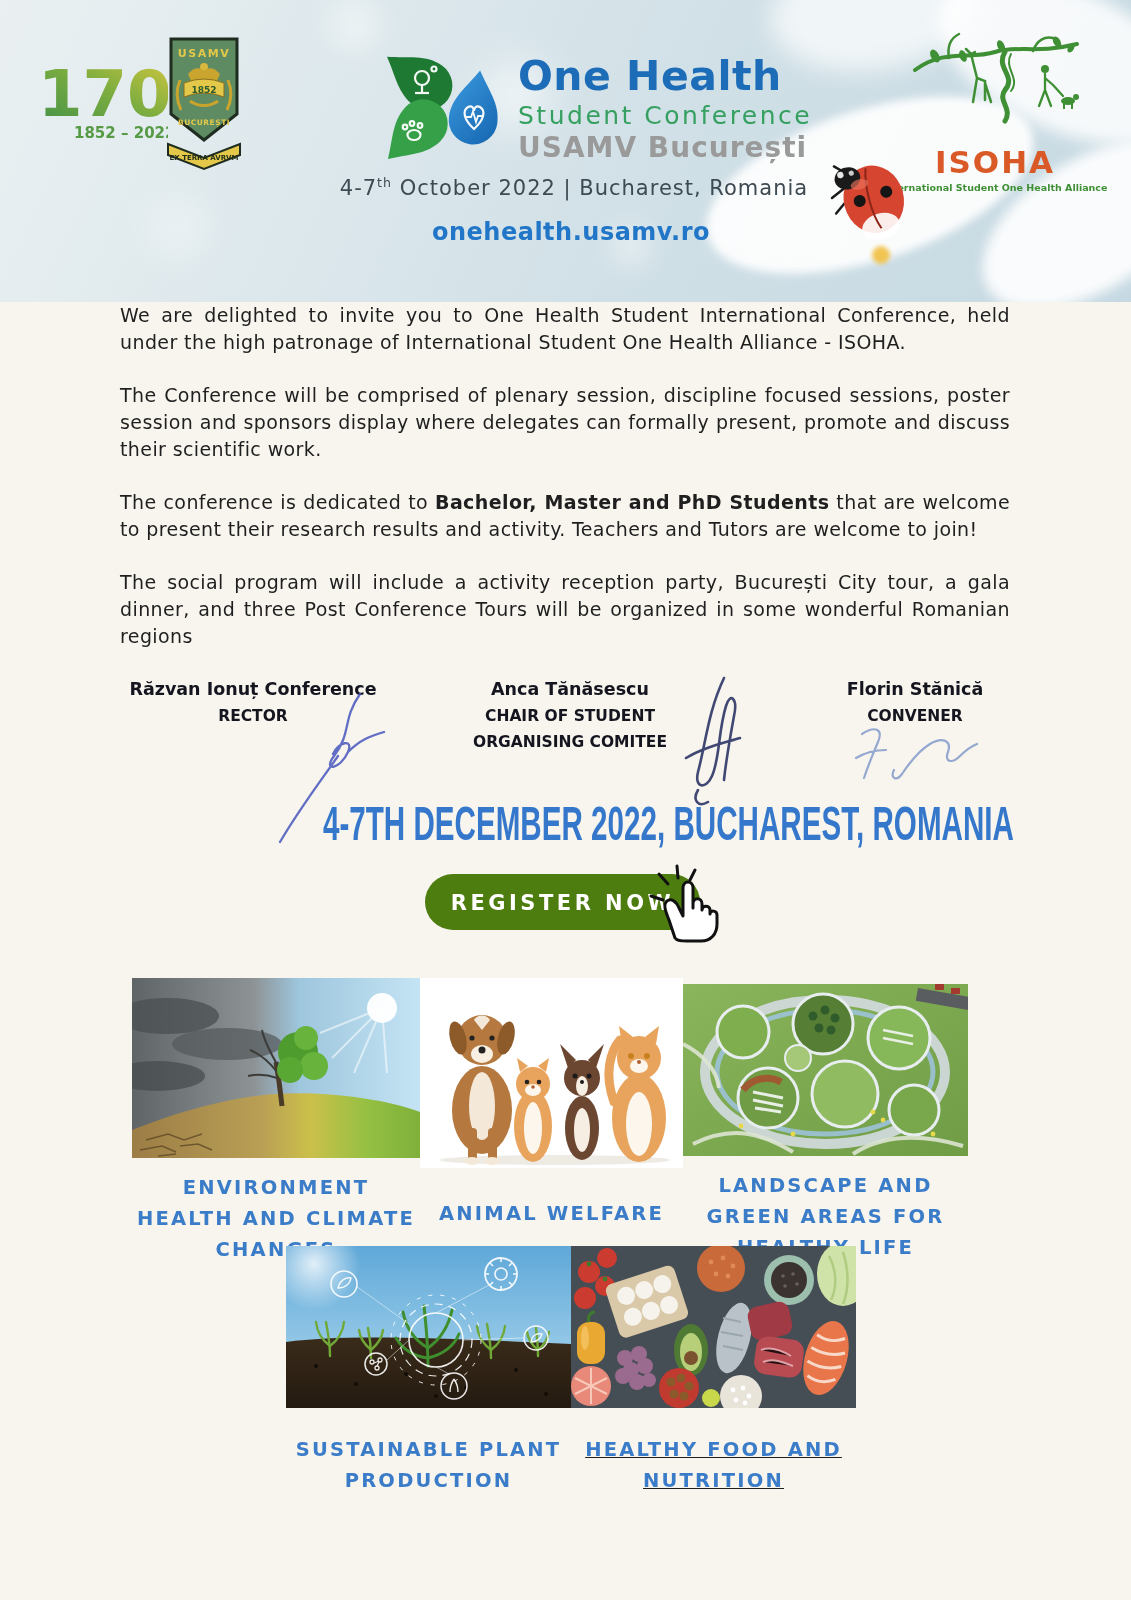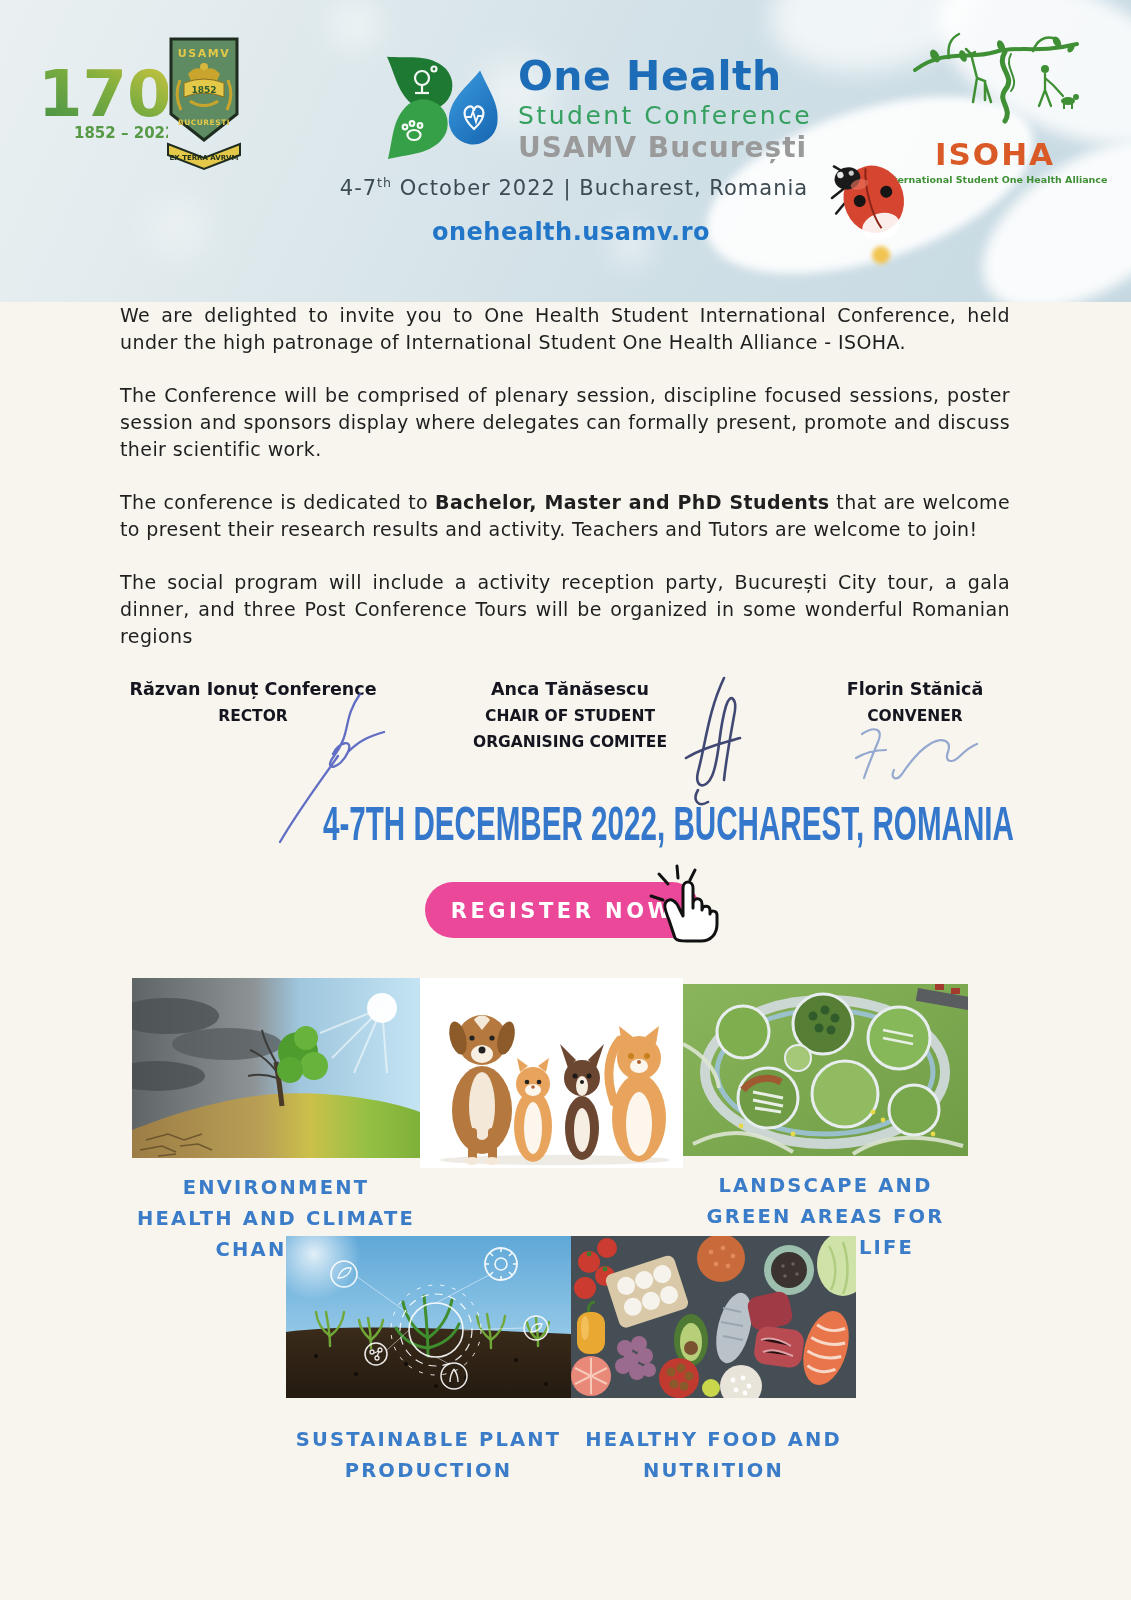--- a/index.html
+++ b/index.html
@@ -21,21 +21,21 @@
   .oh-text{position:absolute;left:518px;top:54px;line-height:1.12;}
   .oh-title{font-size:41px;font-weight:bold;color:#1c6cb8;letter-spacing:0.5px;}
   .oh-sub{font-size:25px;color:#35a060;letter-spacing:2.5px;margin-top:2px;}
   .oh-org{font-size:28px;font-weight:bold;color:#9a9a9a;letter-spacing:1px;margin-top:2px;}
   .date-line{position:absolute;left:0;top:175px;width:1148px;text-align:center;
     font-size:21px;color:#3d4a52;letter-spacing:1px;}
   .date-line sup{font-size:60%;vertical-align:super;}
   .site-line{position:absolute;left:0;top:218px;width:1142px;text-align:center;
     font-size:24px;font-weight:bold;color:#2276c8;letter-spacing:0.5px;cursor:pointer;}
   .isoha{position:absolute;left:878px;top:28px;width:234px;text-align:center;}
-  .isoha-name{font-size:31px;font-weight:bold;color:#d95a26;letter-spacing:2px;margin-top:8px;}
+  .isoha-name{font-size:31px;font-weight:bold;color:#d95a26;letter-spacing:2px;margin-top:16px;}
   .isoha-sub{font-size:9.5px;font-weight:bold;color:#3f8f35;margin-top:2px;}
   .ladybug{position:absolute;left:812px;top:138px;}
   
   .content{position:absolute;left:120px;top:302px;width:890px;}
   .content p{margin:0 0 26px 0;font-size:19px;line-height:27px;letter-spacing:0.4px;
     text-align:justify;}
   .content p.first{margin-top:31px;text-align:left;}
   .content b{font-weight:bold;}
   
   .signatures{display:flex;margin-top:14px;position:relative;height:112px;}
@@ -47,41 +47,41 @@
   .sig-role{font-size:15.5px;font-weight:bold;line-height:26px;color:#15151f;
     max-width:230px;margin:0 auto;}
   .sig-ink{position:absolute;pointer-events:none;overflow:visible;}
   
   .headline{margin:8px 0 0 0;text-align:center;height:50px;}
   .headline span{display:inline-block;font-family:"Liberation Sans",sans-serif;
     font-size:47px;font-weight:bold;color:#3578cb;white-space:nowrap;
     transform:scaleX(0.63) scaleY(1.02);transform-origin:center;letter-spacing:0px;}
   .register-row{position:relative;margin-top:28px;height:60px;}
   .register-btn{position:absolute;left:305px;top:0;width:275px;height:56px;border-radius:28px;
-    background:#ec4899;color:#ffffff;border:none;cursor:pointer;
+    background:#4d7c0f;color:#ffffff;border:none;cursor:pointer;
     font-family:"DejaVu Sans","Liberation Sans",sans-serif;
-    font-size:21px;font-weight:bold;letter-spacing:3.5px;text-align:center;line-height:56px;margin-top:8px;}
+    font-size:21px;font-weight:bold;letter-spacing:3.5px;text-align:center;line-height:56px;}
   .hand-cursor{position:absolute;left:525px;top:-12px;}
   
   .topics{margin-top:44px;}
   .topics-row{display:flex;justify-content:flex-start;padding-left:12px;}
   .topics-row.r2{justify-content:center;margin-top:2px;}
   .topic{text-align:center;}
   .topic .thumb{display:block;}
   .topic .caption{margin-top:14px;height:62px;display:flex;align-items:flex-start;
     justify-content:center;font-size:19.5px;font-weight:bold;color:#3b7cc9;
     letter-spacing:2.2px;line-height:31px;}
   .topic.center-cap .caption{align-items:center;}
   .r2 .topic .caption{margin-top:26px;}
   .t1{width:288px;margin-right:13px;}
   .t2{width:263px;margin-right:18px;}
   .t3{width:285px;}
   .t3 .thumb{margin-top:6px;}
   .t4{width:285px;margin-right:33px;}
-  .t5{width:285px;}
+  .t5{width:285px;text-decoration:underline;}
 </style>
 </head>
 <body>
 
 <div class="page">
 
   <div class="banner">
 
     <div class="petal" style="left:700px;top:110px;width:340px;height:150px;transform:rotate(-18deg);filter:blur(4px);opacity:.92;"></div>
     <div class="petal" style="left:930px;top:-10px;width:270px;height:140px;transform:rotate(24deg);filter:blur(8px);opacity:.85;"></div>
@@ -356,20 +356,21 @@
             <ellipse cx="219" cy="140" rx="27" ry="44" fill="#e8a45c"></ellipse>
             <ellipse cx="219" cy="146" rx="13" ry="32" fill="#fdf6ec"></ellipse>
             <circle cx="219" cy="80" r="22" fill="#e8a45c"></circle>
             <path d="M202,66 L199,48 L213,59 Z" fill="#e8a45c"></path>
               <path d="M236,66 L239,48 L225,59 Z" fill="#e8a45c"></path>
             <circle cx="211" cy="78" r="3" fill="#c8801e"></circle>
               <circle cx="227" cy="78" r="3" fill="#c8801e"></circle>
             <ellipse cx="219" cy="88" rx="9" ry="7" fill="#fdf6ec"></ellipse>
               <circle cx="219" cy="84" r="2" fill="#b06030"></circle>
           </svg>
+          <figcaption class="caption">ANIMAL WELFARE</figcaption>
         </figure>
 
         <figure class="topic t3" style="margin:0;">
           <svg class="thumb" width="285" height="172" viewBox="0 0 285 172" preserveAspectRatio="none">
             <defs>
               <linearGradient id="parkbg" x1="0" y1="0" x2="1" y2="1">
                 <stop offset="0" stop-color="#8ab55c"></stop>
                   <stop offset="1" stop-color="#6f9c45"></stop>
               </linearGradient>
             </defs>

